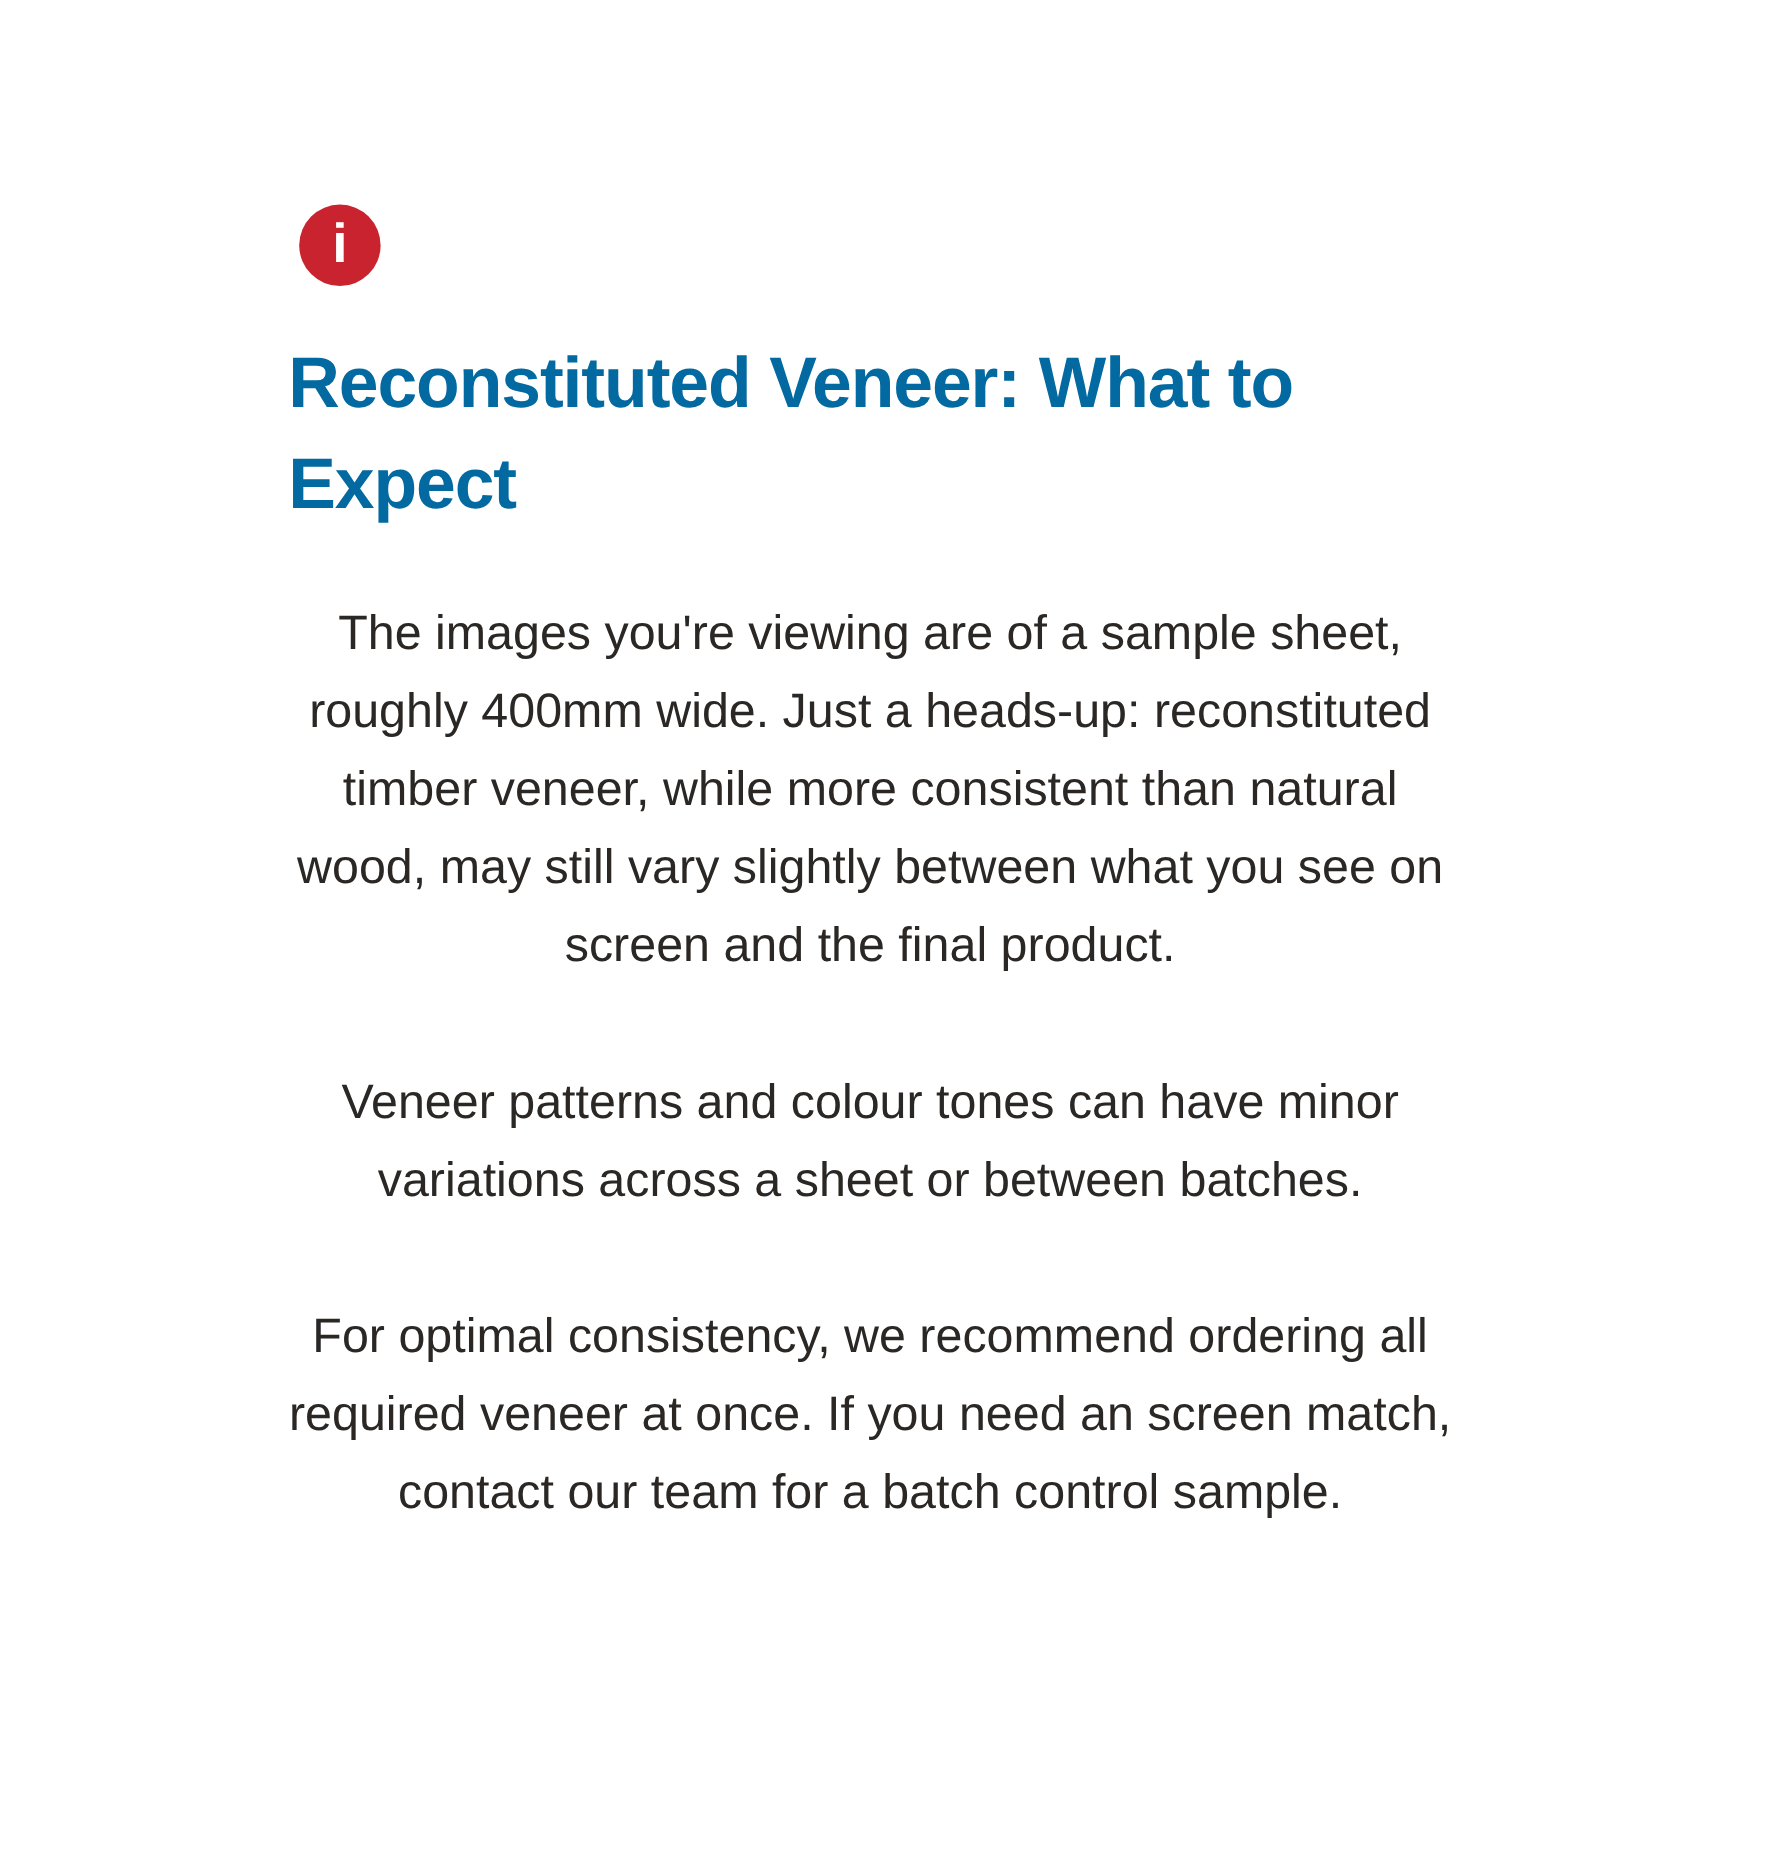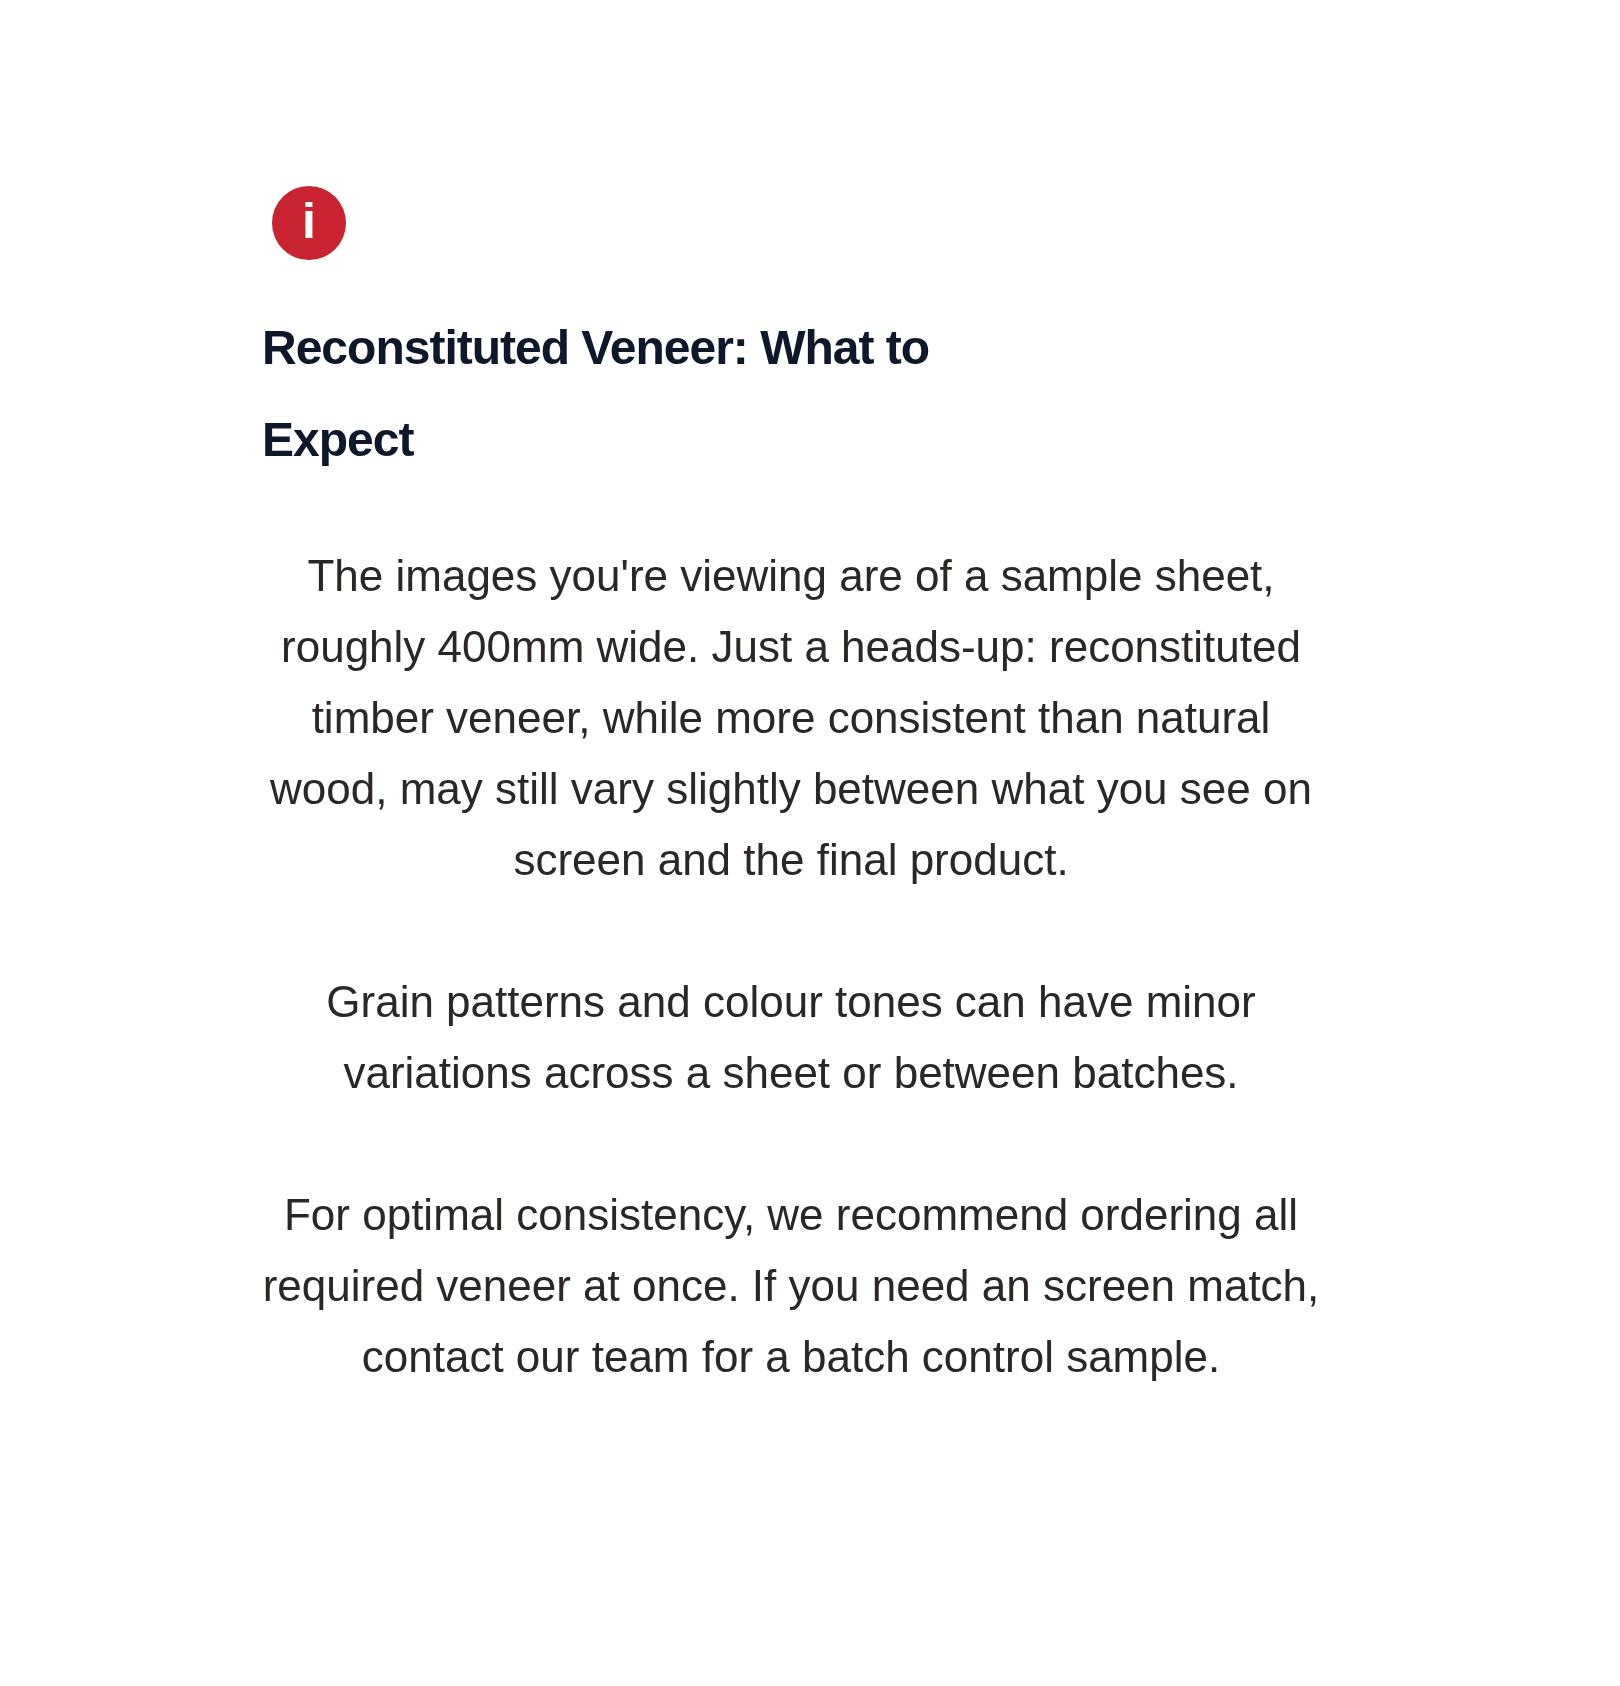--- a/index.html
+++ b/index.html
@@ -29,22 +29,22 @@
   }
   .info-icon .glyph {
     color: #ffffff;
     font-weight: 700;
     font-size: 50px;
     line-height: 1;
     transform: translateY(-2px);
   }
   h1.section-heading {
     margin: 42px 0 0 0;
-    color: #0f172a;
-    font-size: 48px;
+    color: #0369a1;
+    font-size: 65px;
     line-height: 92px;
     font-weight: 700;
     letter-spacing: -1px;
     white-space: pre-line;
   }
   .body-text {
     margin-top: 54px;
     color: #2A2724;
     font-size: 44px;
     line-height: 71px;
@@ -70,20 +70,20 @@
 
   <h1 class="section-heading">Reconstituted Veneer: What to
 Expect</h1>
 
   <div class="body-text">
     <p>The images you're viewing are of a sample sheet,
 roughly 400mm wide. Just a heads-up: reconstituted
 timber veneer, while more consistent than natural
 wood, may still vary slightly between what you see on
 screen and the final product.</p>
-    <p>Grain patterns and colour tones can have minor
+    <p>Veneer patterns and colour tones can have minor
 variations across a sheet or between batches.</p>
     <p>For optimal consistency, we recommend ordering all
 required veneer at once. If you need an screen match,
 contact our team for a batch control sample.</p>
   </div>
 
 </div>
 
 </body></html>

